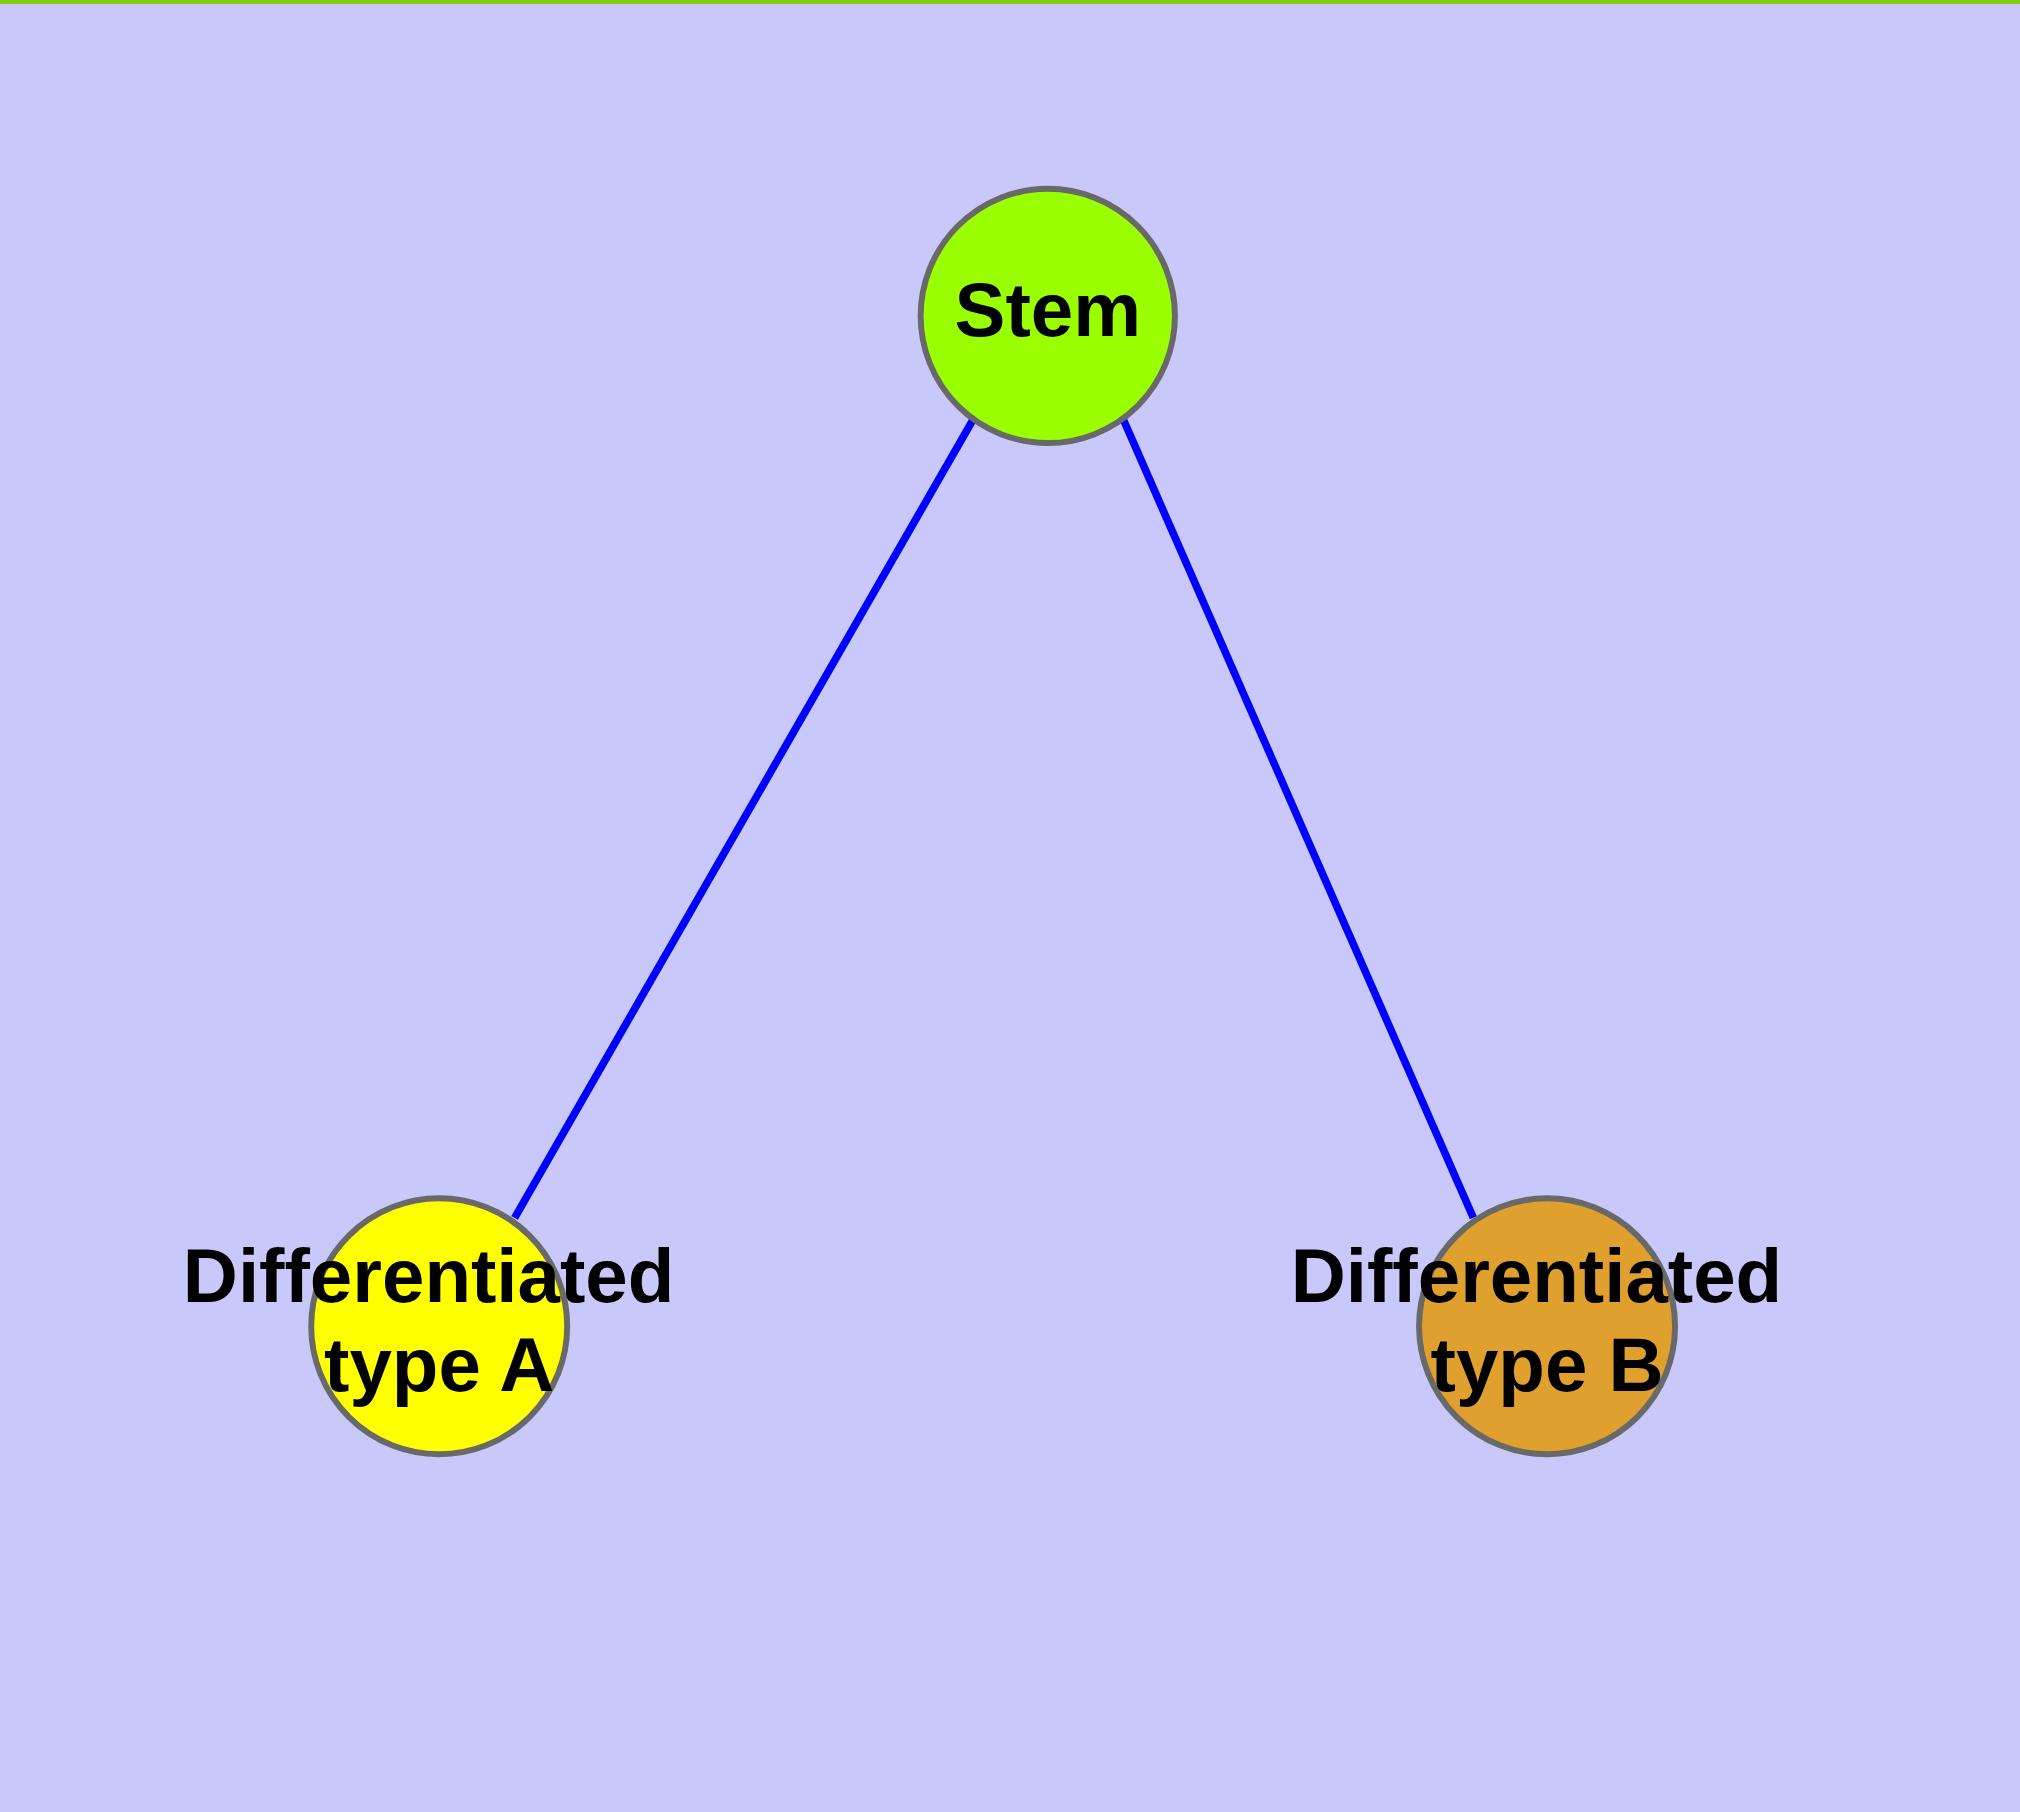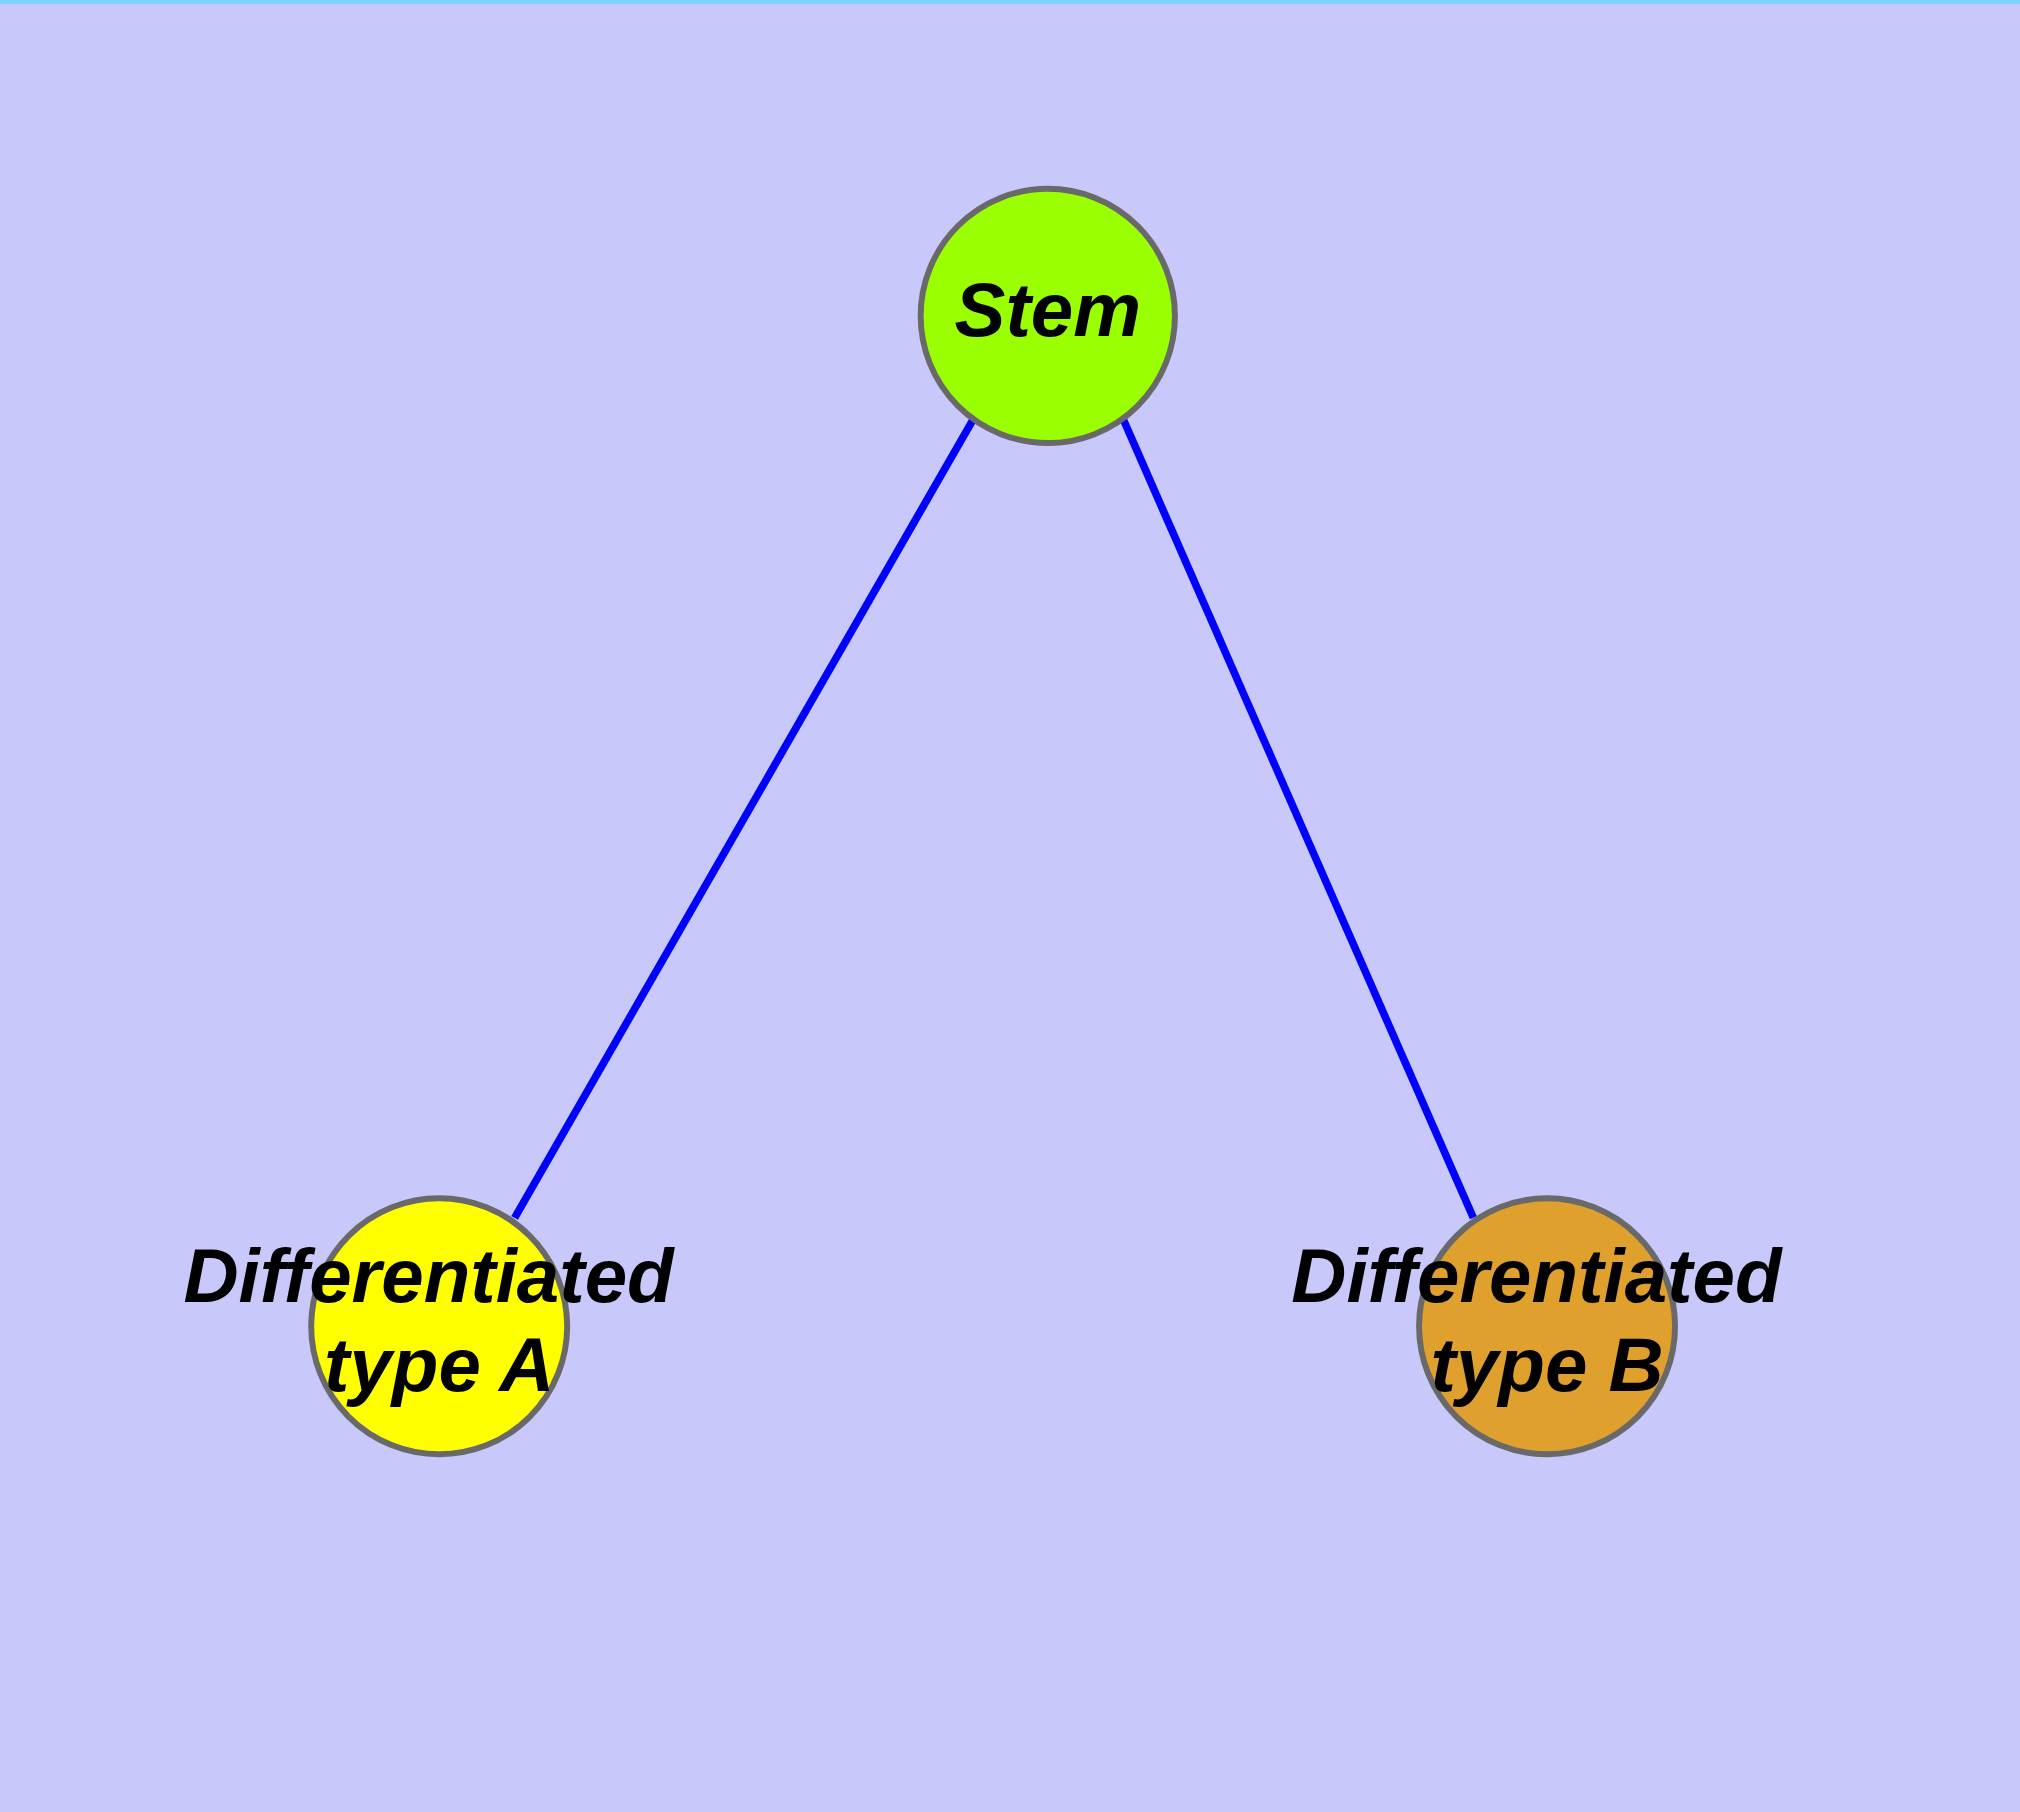--- a/index.html
+++ b/index.html
@@ -43,21 +43,21 @@
     font-weight: bold;
     fill: #000000;
     text-anchor: middle;
     dominant-baseline: middle;
     paint-order: normal;
   }
 </style>
 </head>
 <body>
 
-<div id="canvas" style="background: #7dd3fc; font-style: italic;">
+<div id="canvas" style="background: #84cc16;">
   <div id="plot-area" style="background: rgb(200, 200, 250);">
     <svg id="graph-svg" viewBox="0 0 2384 2133">
 
       <g>
         <line class="edge-line" x1="1148" y1="490" x2="607" y2="1432" stroke="#0000ff" stroke-width="9"></line>
         <line class="edge-line" x1="1325" y1="490" x2="1738" y2="1432" stroke="#0000ff" stroke-width="9"></line>
       </g>
 
       <g>
         <circle class="node-circle" cx="1236" cy="368" r="150" fill="#9aff00" stroke="#696969"></circle>

